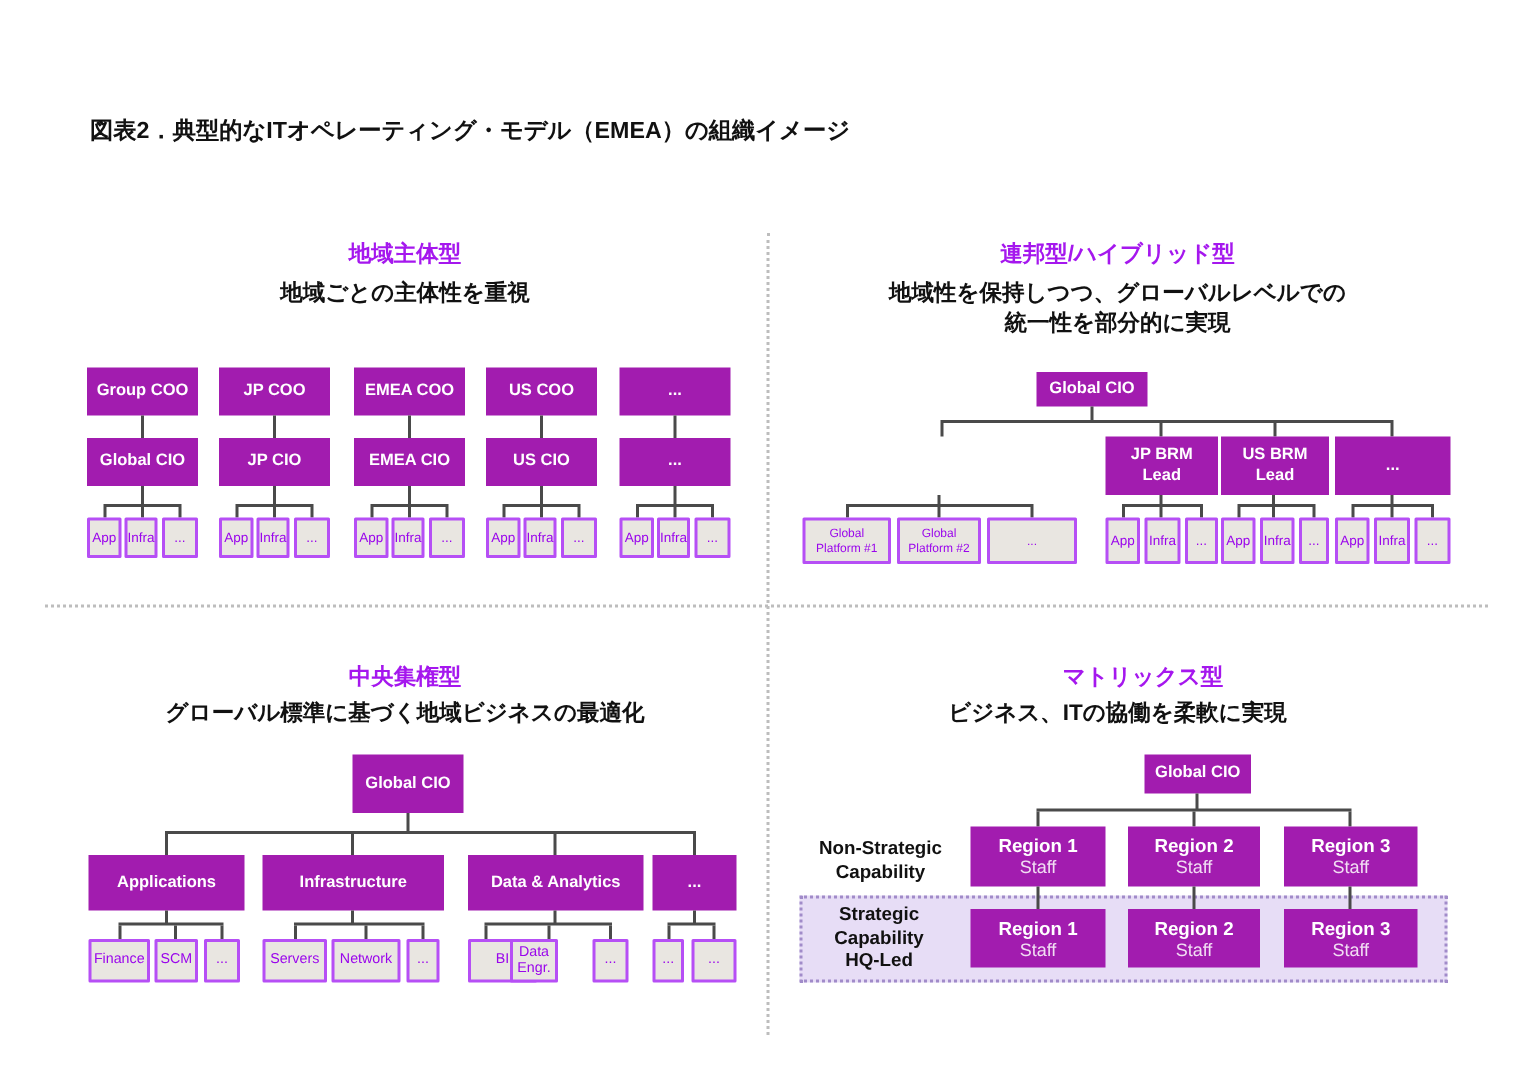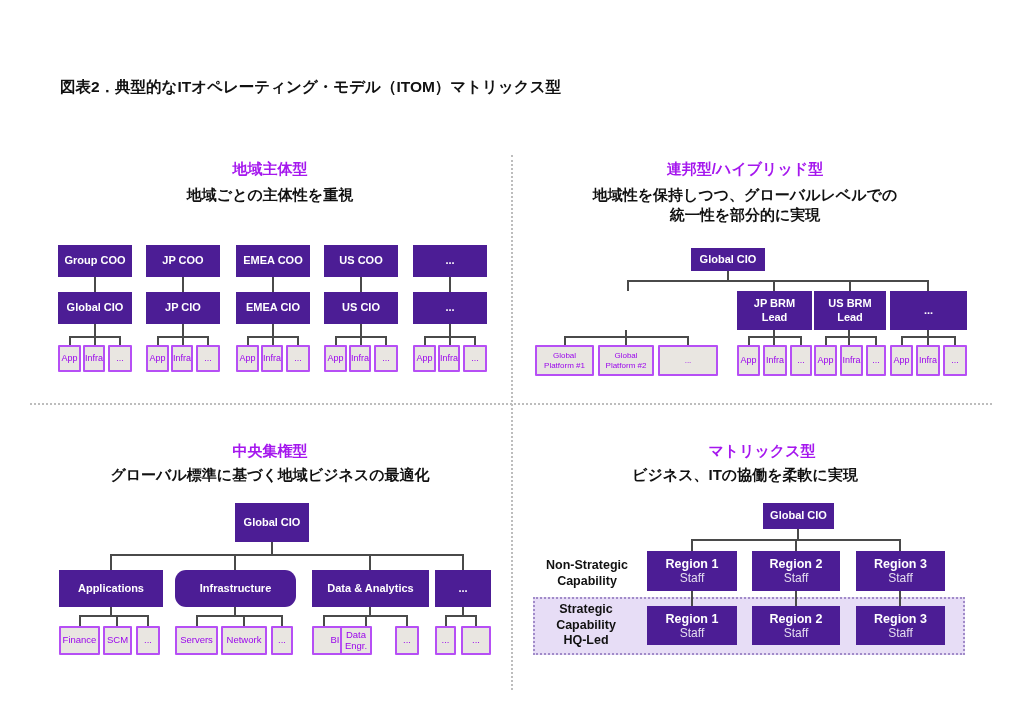--- a/index.html
+++ b/index.html
@@ -1,21 +1,21 @@
 <!DOCTYPE html>
 <html><head>
 <meta charset="utf-8">
 <style>
   html,body{margin:0;padding:0;background:#fff;}
   #canvas{position:relative;width:1024px;height:714px;background:#fff;overflow:hidden;
           font-family:"Liberation Sans","DejaVu Sans",sans-serif;color:#111;}
   .title{position:absolute;font-size:15.5px;font-weight:bold;color:#111;}
   .qhead{position:absolute;text-align:center;font-size:15px;font-weight:bold;color:#A517EE;}
   .qsub{position:absolute;text-align:center;font-size:15px;font-weight:bold;color:#111;}
-  .pbox{position:absolute;background:#4c1d95;color:#fff;display:flex;align-items:center;
+  .pbox{position:absolute;background:#a21caf;color:#fff;display:flex;align-items:center;
         justify-content:center;text-align:center;font-weight:bold;box-sizing:border-box;}
   .sbox{position:absolute;background:#E9E6E1;border:2px solid #B64FF5;color:#9A05EC;
         display:flex;align-items:center;justify-content:center;text-align:center;
         box-sizing:border-box;border-radius:1px;line-height:1.15;}
   .hl{position:absolute;height:2px;background:#4A4A4A;}
   .vl{position:absolute;width:2px;background:#4A4A4A;}
   .f8{font-size:8px;line-height:1.25;}
   .f9{font-size:9px;}
   .f95{font-size:9.5px;}
   .f11{font-size:11px;line-height:1.25;}
@@ -24,21 +24,21 @@
   .matrix-zone{position:absolute;background:#E7DDF6;border:2px dotted #A18BC9;box-sizing:border-box;}
   .mlabel{position:absolute;text-align:center;font-size:12.5px;font-weight:bold;color:#111;line-height:1.3;}
   .rg{font-weight:bold;font-size:12.5px;}
   .st{font-weight:normal;font-size:12px;opacity:.85;}
 </style>
 </head>
 <body>
 
 <div id="canvas">
 
-  <div class="title" style="left:60px;top:77px;width:700px;">図表2．典型的なITオペレーティング・モデル（ITOM）マトリックス型</div>
+  <div class="title" style="left:60px;top:77px;width:700px;">図表2．典型的なITオペレーティング・モデル（EMEA）の組織イメージ</div>
 
   <div class="divider-h" style="left:30px;top:403px;width:962px;"></div>
   <div class="divider-v" style="left:511px;top:155px;height:535px;"></div>
 
   <div class="qhead" style="left:40px;top:160px;width:460px;">地域主体型</div>
   <div class="qsub" style="left:40px;top:186px;width:460px;">地域ごとの主体性を重視</div>
 
   <div class="pbox f11" style="left:58px;top:245px;width:74px;height:32px;">Group COO</div>
   <div class="vl" style="left:94px;top:277px;height:15px;"></div>
   <div class="pbox f11" style="left:58px;top:292px;width:74px;height:32px;">Global CIO</div>
@@ -156,21 +156,21 @@
 
   <div class="pbox f11" style="left:235px;top:503px;width:74px;height:39px;">Global CIO</div>
   <div class="vl" style="left:271px;top:542px;height:13px;"></div>
   <div class="hl" style="left:110px;top:554px;width:354px;"></div>
   <div class="vl" style="left:110px;top:556px;height:14px;"></div>
   <div class="vl" style="left:234px;top:556px;height:14px;"></div>
   <div class="vl" style="left:369px;top:556px;height:14px;"></div>
   <div class="vl" style="left:462px;top:556px;height:14px;"></div>
 
   <div class="pbox f11" style="left:59px;top:570px;width:104px;height:37px;">Applications</div>
-  <div class="pbox f11" style="left:175px;top:570px;width:121px;height:37px;border-radius:11px;">Infrastructure</div>
+  <div class="pbox f11" style="left:175px;top:570px;width:121px;height:37px;">Infrastructure</div>
   <div class="pbox f11" style="left:312px;top:570px;width:117px;height:37px;">Data &amp; Analytics</div>
   <div class="pbox f11" style="left:435px;top:570px;width:56px;height:37px;">...</div>
 
   <div class="vl" style="left:110px;top:607px;height:9px;"></div>
   <div class="hl" style="left:79px;top:615px;width:70px;"></div>
   <div class="vl" style="left:79px;top:617px;height:9px;"></div>
   <div class="vl" style="left:116px;top:617px;height:9px;"></div>
   <div class="vl" style="left:147px;top:617px;height:9px;"></div>
   <div class="sbox f95" style="left:59px;top:626px;width:41px;height:29px;">Finance</div>
   <div class="sbox f95" style="left:103px;top:626px;width:29px;height:29px;">SCM</div>

